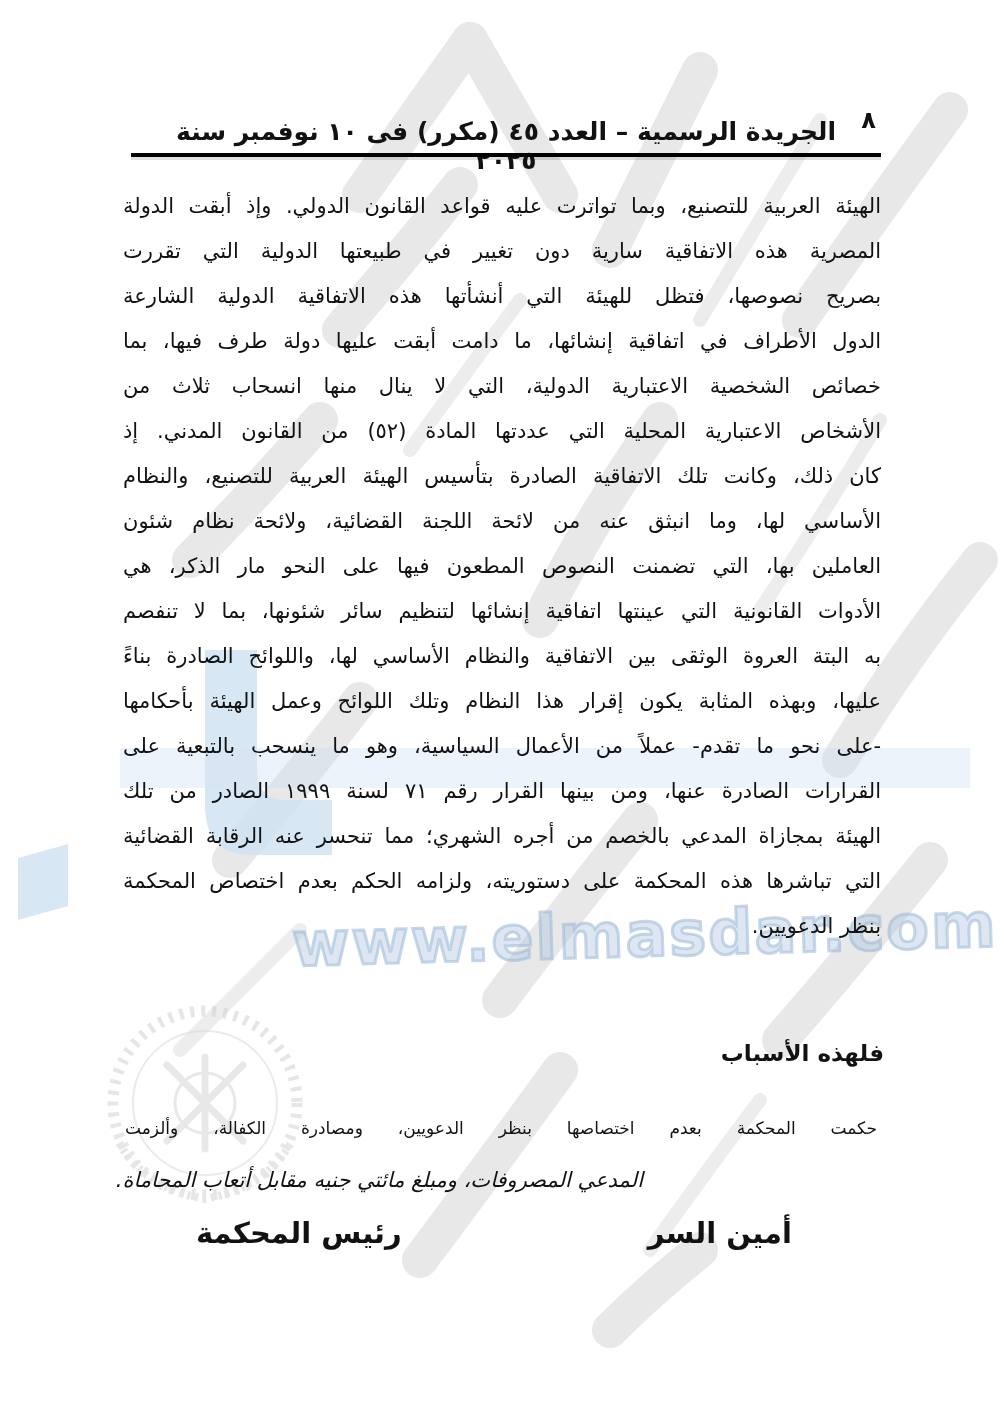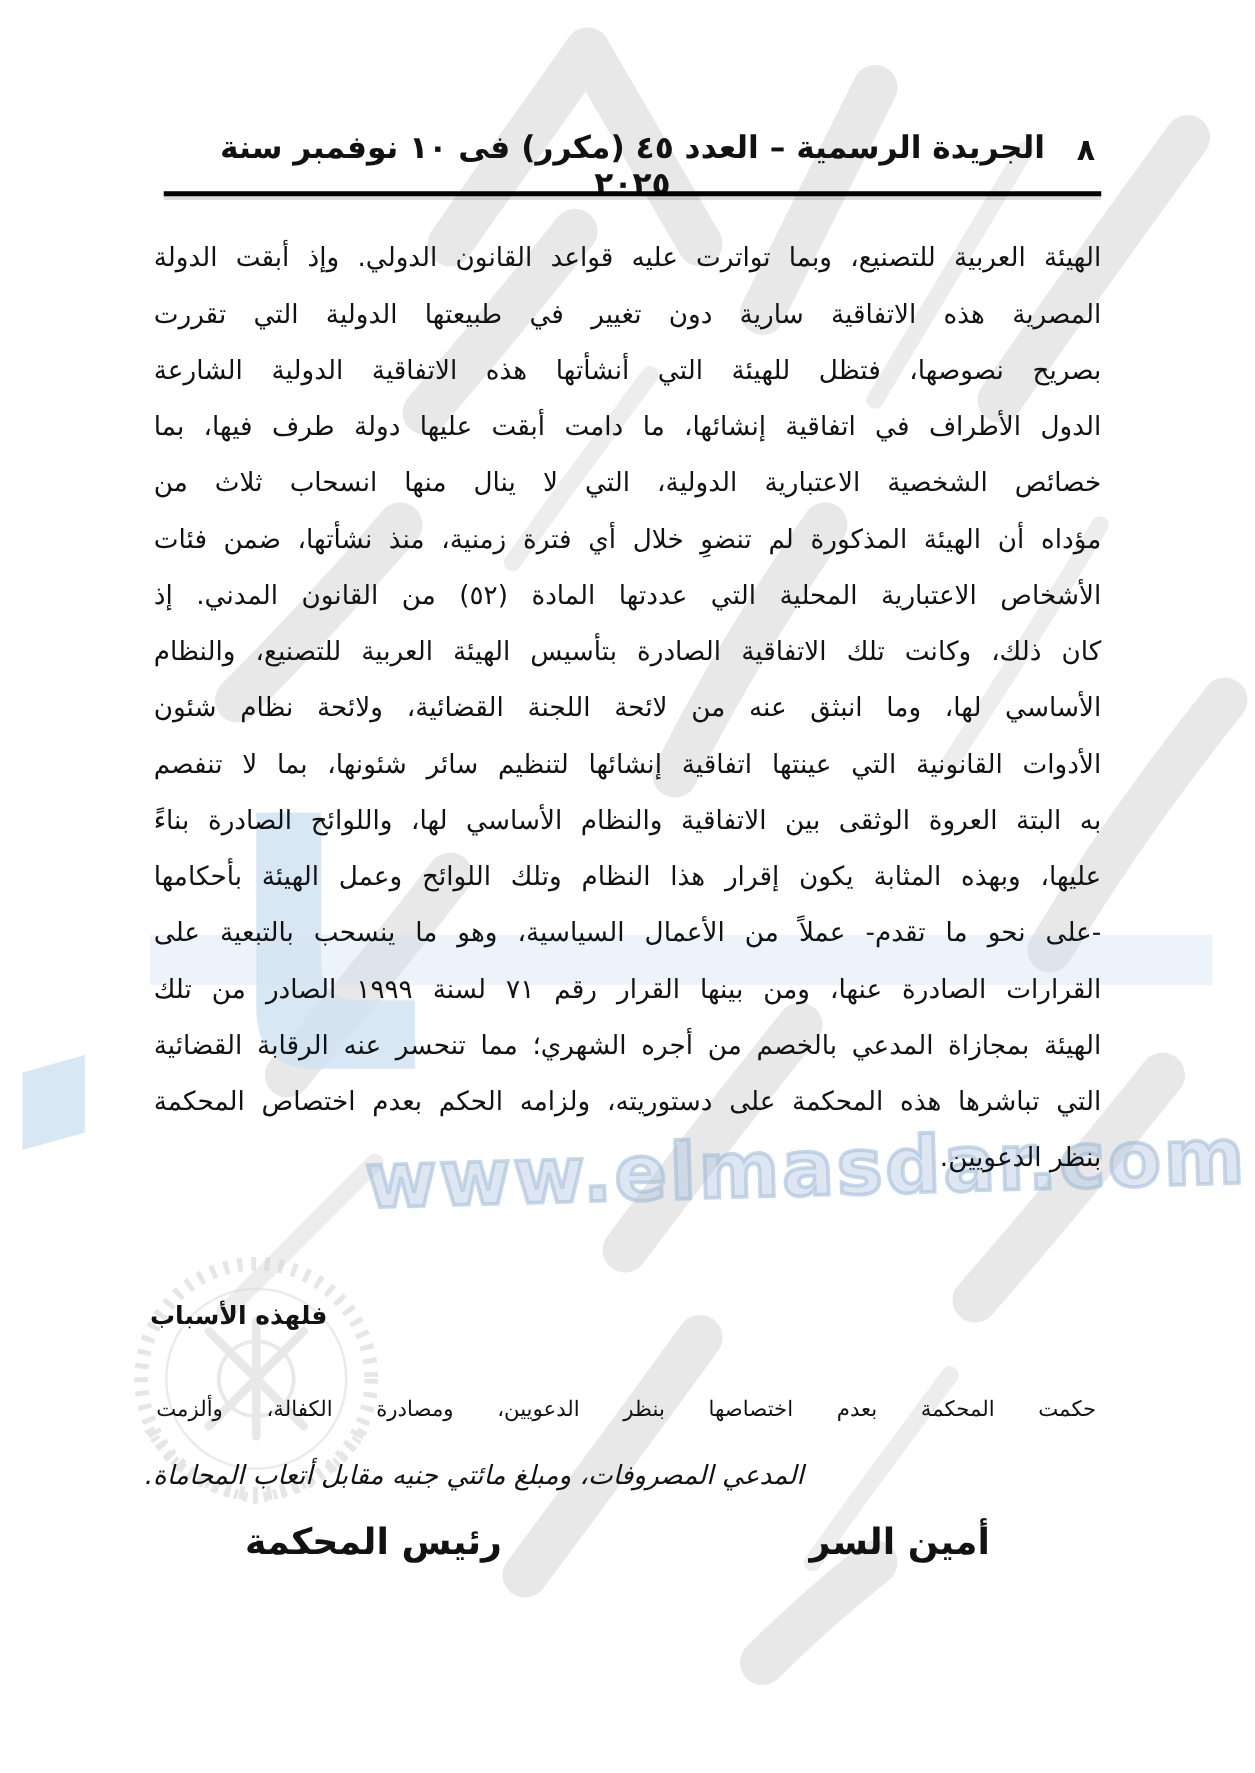--- a/index.html
+++ b/index.html
@@ -18,21 +18,21 @@
     position:absolute;top:898px;left:292px;width:712px;z-index:1;
     font-size:62px;font-weight:bold;letter-spacing:2px;direction:ltr;
     color:rgba(255,255,255,0.06);
     -webkit-text-stroke:3px rgba(154,184,216,0.55);
     text-shadow:0 0 1px rgba(154,184,216,0.35);
     transform:rotate(-1.6deg);
     white-space:nowrap;
   }
   
   .hdr-title{
-    position:absolute;top:103px;left:176px;width:660px;z-index:2;
+    position:absolute;top:117px;left:176px;width:660px;z-index:2;
     text-align:center;font-size:25px;font-weight:bold;
   }
   .hdr-num{
     position:absolute;top:106px;right:128px;z-index:2;
     font-size:24px;font-weight:bold;
   }
   .rule{
     position:absolute;top:153px;left:131px;width:750px;height:4px;z-index:2;
     background:#000;box-shadow:0 3px 0 rgba(0,0,0,0.12);
   }
@@ -43,21 +43,21 @@
   }
   .bline{
     text-align:justify;
     text-align-last:justify;
     height:45px;overflow:visible;
   }
   .bline.short{text-align:center;text-align-last:right;}
   
   .heading{
     position:absolute;top:1040px;left:120px;width:764px;z-index:2;
-    text-align:left;font-size:20px;font-weight:bold;
+    text-align:right;font-size:23px;font-weight:bold;
   }
   .p1{
     position:absolute;top:1108px;right:127px;width:752px;z-index:2;
     font-size:17px;line-height:40px;
     text-align:justify;text-align-last:justify;
   }
   .p2{
     position:absolute;top:1160px;right:361px;z-index:2;
     font-size:21px;line-height:40px;white-space:nowrap;font-style:italic;
   }
@@ -115,24 +115,24 @@
   <div class="hdr-title">الجريدة الرسمية – العدد ٤٥ (مكرر) فى ١٠ نوفمبر سنة ٢٠٢٥</div>
   <div class="hdr-num">٨</div>
   <div class="rule"></div>
 
   <div class="body-block">
     <div class="bline">الهيئة العربية للتصنيع، وبما تواترت عليه قواعد القانون الدولي. وإذ أبقت الدولة</div>
     <div class="bline">المصرية هذه الاتفاقية سارية دون تغيير في طبيعتها الدولية التي تقررت</div>
     <div class="bline">بصريح نصوصها، فتظل للهيئة التي أنشأتها هذه الاتفاقية الدولية الشارعة</div>
     <div class="bline">الدول الأطراف في اتفاقية إنشائها، ما دامت أبقت عليها دولة طرف فيها، بما</div>
     <div class="bline">خصائص الشخصية الاعتبارية الدولية، التي لا ينال منها انسحاب ثلاث من</div>
-    <div class="bline">مؤداه أن الهيئة المذكورة لم تنضوِ خلال أي فترة زمنية، منذ نشأتها، ضمن فئات</div>
     <div class="bline">الأشخاص الاعتبارية المحلية التي عددتها المادة (٥٢) من القانون المدني. إذ</div>
     <div class="bline">كان ذلك، وكانت تلك الاتفاقية الصادرة بتأسيس الهيئة العربية للتصنيع، والنظام</div>
     <div class="bline">الأساسي لها، وما انبثق عنه من لائحة اللجنة القضائية، ولائحة نظام شئون</div>
+    <div class="bline">العاملين بها، التي تضمنت النصوص المطعون فيها على النحو مار الذكر، هي</div>
     <div class="bline">الأدوات القانونية التي عينتها اتفاقية إنشائها لتنظيم سائر شئونها، بما لا تنفصم</div>
     <div class="bline">به البتة العروة الوثقى بين الاتفاقية والنظام الأساسي لها، واللوائح الصادرة بناءً</div>
     <div class="bline">عليها، وبهذه المثابة يكون إقرار هذا النظام وتلك اللوائح وعمل الهيئة بأحكامها</div>
     <div class="bline">-على نحو ما تقدم- عملاً من الأعمال السياسية، وهو ما ينسحب بالتبعية على</div>
     <div class="bline">القرارات الصادرة عنها، ومن بينها القرار رقم ٧١ لسنة ١٩٩٩ الصادر من تلك</div>
     <div class="bline">الهيئة بمجازاة المدعي بالخصم من أجره الشهري؛ مما تنحسر عنه الرقابة القضائية</div>
     <div class="bline">التي تباشرها هذه المحكمة على دستوريته، ولزامه الحكم بعدم اختصاص المحكمة</div>
     <div class="bline short">بنظر الدعويين.</div>
   </div>
 

